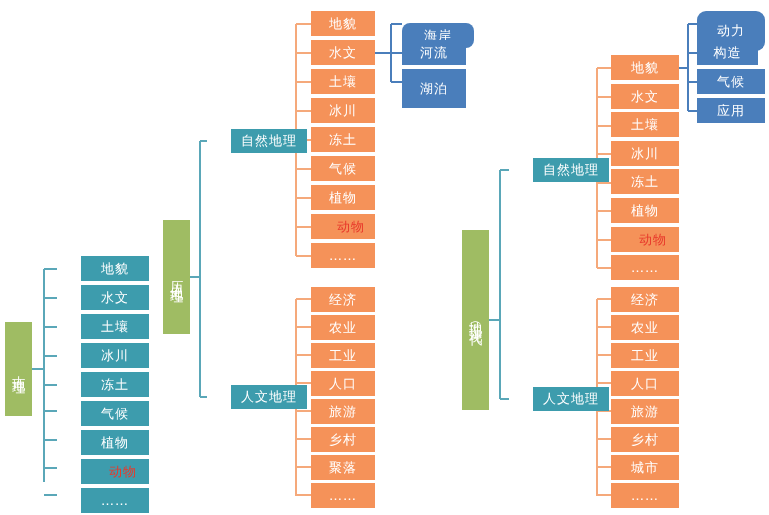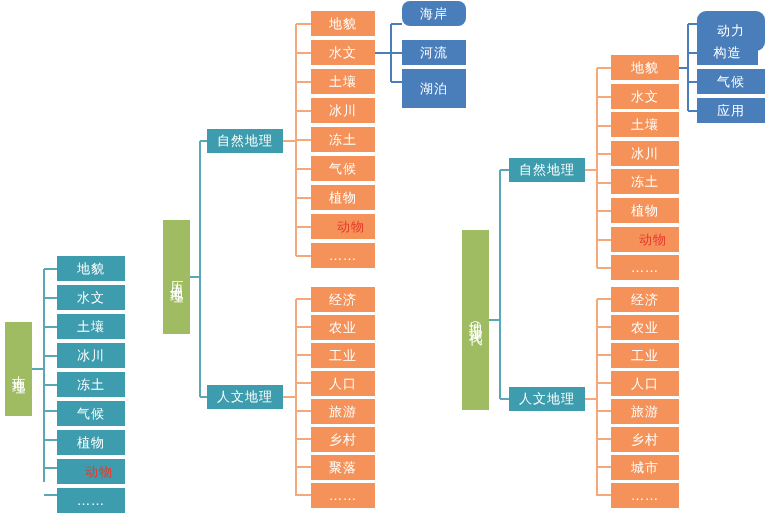--- a/index.html
+++ b/index.html
@@ -39,21 +39,21 @@
     white-space: nowrap;
     user-select: none;
   }
   .node.root {
     writing-mode: vertical-rl;
     text-orientation: upright;
     letter-spacing: 3px;
     font-size: 13px;
   }
   .green  { background: #9FBC63; }
-  .teal   { background: #3D9CAD; }
+  .teal   { background: #3D9CAD; margin-left: 24px; }
   .orange { background: #F59259; }
   .blue   { background: #4A7EBB; }
   .node.red-text { color: #E8392B; padding-left: 16px; }
 </style>
 </head>
 <body>
 
 <div id="canvas">
 
   <svg class="connectors" viewBox="0 0 769 515" xmlns="http://www.w3.org/2000/svg">
@@ -194,21 +194,21 @@
       <div class="node orange red-text" style="left: 311px; top: 214px; width: 64px; height: 25px;">动物</div>
       <div class="node orange" style="left: 311px; top: 243px; width: 64px; height: 25px;">……</div>
       <div class="node orange" style="left: 311px; top: 287px; width: 64px; height: 25px;">经济</div>
       <div class="node orange" style="left: 311px; top: 315px; width: 64px; height: 25px;">农业</div>
       <div class="node orange" style="left: 311px; top: 343px; width: 64px; height: 25px;">工业</div>
       <div class="node orange" style="left: 311px; top: 371px; width: 64px; height: 25px;">人口</div>
       <div class="node orange" style="left: 311px; top: 399px; width: 64px; height: 25px;">旅游</div>
       <div class="node orange" style="left: 311px; top: 427px; width: 64px; height: 25px;">乡村</div>
       <div class="node orange" style="left: 311px; top: 455px; width: 64px; height: 25px;">聚落</div>
       <div class="node orange" style="left: 311px; top: 483px; width: 64px; height: 25px;">……</div>
-      <div class="node blue" style="left: 402px; top: 1px; width: 64px; height: 25px; border-radius: 8px;">海岸</div>
+      <div class="node blue" style="left: 402px; top: 23px; width: 72px; height: 25px; border-radius: 8px;">海岸</div>
       <div class="node blue" style="left: 402px; top: 40px; width: 64px; height: 25px;">河流</div>
       <div class="node blue" style="left: 402px; top: 69px; width: 64px; height: 39px;">湖泊</div>
       <div class="node orange" style="left: 611px; top: 55px; width: 68px; height: 25px;">地貌</div>
       <div class="node orange" style="left: 611px; top: 84px; width: 68px; height: 25px;">水文</div>
       <div class="node orange" style="left: 611px; top: 112px; width: 68px; height: 25px;">土壤</div>
       <div class="node orange" style="left: 611px; top: 141px; width: 68px; height: 25px;">冰川</div>
       <div class="node orange" style="left: 611px; top: 169px; width: 68px; height: 25px;">冻土</div>
       <div class="node orange" style="left: 611px; top: 198px; width: 68px; height: 25px;">植物</div>
       <div class="node orange red-text" style="left: 611px; top: 227px; width: 68px; height: 25px;">动物</div>
       <div class="node orange" style="left: 611px; top: 255px; width: 68px; height: 25px;">……</div>

